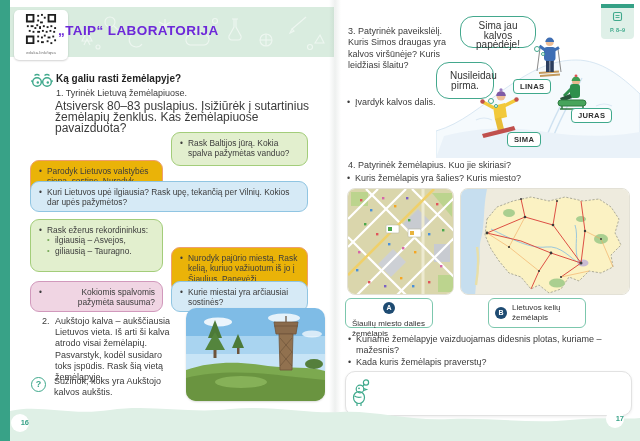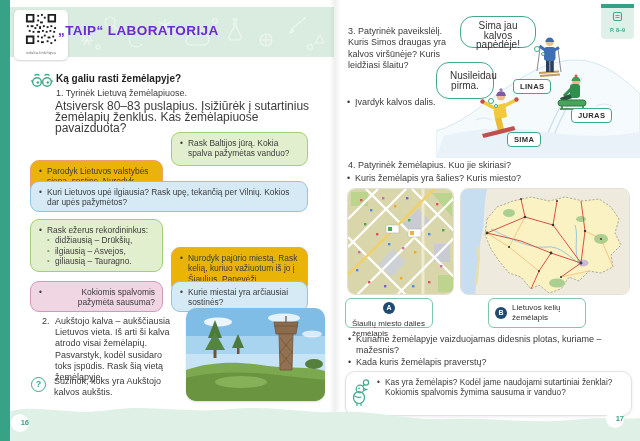--- a/index.html
+++ b/index.html
@@ -190,21 +190,20 @@
   <span class="b">Parodyk Lietuvos valstybės sieną, sostinę. Nurodyk valstybes kaimynes.</span>
 </div>
 <div class="box green" style="left:171px;top:132px;width:137px;height:34px">
   <span class="b">Rask Baltijos jūrą. Kokia spalva pažymėtas vanduo?</span>
 </div>
 <div class="box blue" style="left:30px;top:181px;width:278px;height:31px">
   <span class="b">Kuri Lietuvos upė ilgiausia? Rask upę, tekančią per Vilnių. Kokios dar upės pažymėtos?</span>
 </div>
 <div class="box green" style="left:30px;top:219px;width:133px;height:53px">
   <span class="b">Rask ežerus rekordininkus:</span>
-  <span class="sub">didžiausią – Drūkšių,</span>
   <span class="sub">ilgiausią – Asvejos,</span>
   <span class="sub">giliausią – Tauragno.</span>
 </div>
 <div class="box orange" style="left:171px;top:219px;width:137px;height:46px">
   <span class="b">Nurodyk pajūrio miestą. Rask kelią, kuriuo važiuotum iš jo į Šiaulius, Panevėžį.</span>
 </div>
 <div class="box pink" style="left:30px;top:281px;width:133px;height:31px">
   <span class="b">Kokiomis spalvomis pažymėta sausuma?</span>
 </div>
 <div class="box blue" style="left:171px;top:281px;width:137px;height:31px">
@@ -444,21 +443,20 @@
 </div>
 
 <div class="abs rb1">
   <span class="b">Kuriame žemėlapyje vaizduojamas didesnis plotas, kuriame – mažesnis?</span>
 </div>
 <div class="abs rb2">
   <span class="b">Kada kuris žemėlapis praverstų?</span>
 </div>
 
 <div class="abs recall">
-  <span class="b">Kas yra žemėlapis? Kodėl jame naudojami sutartiniai ženklai? Kokiomis spalvomis žymima sausuma ir vanduo?</span>
 </div>
 <svg class="abs recall-icon" width="22" height="28">
   <g stroke="#3fa98c" stroke-width="1.2" fill="none">
     <circle cx="16" cy="4.5" r="2.6"></circle>
       <line x1="14.2" y1="6.5" x2="12.5" y2="8.5"></line>
     <circle cx="10" cy="11" r="3.8"></circle>
     <polyline points="13.6,10.5 16.5,11.5 13.6,12.5"></polyline>
     <ellipse cx="9" cy="19.5" rx="5.5" ry="6"></ellipse>
     <path d="M4.5,18 q3,2 7,1"></path>
     <line x1="7" y1="25.5" x2="7" y2="28"></line>

